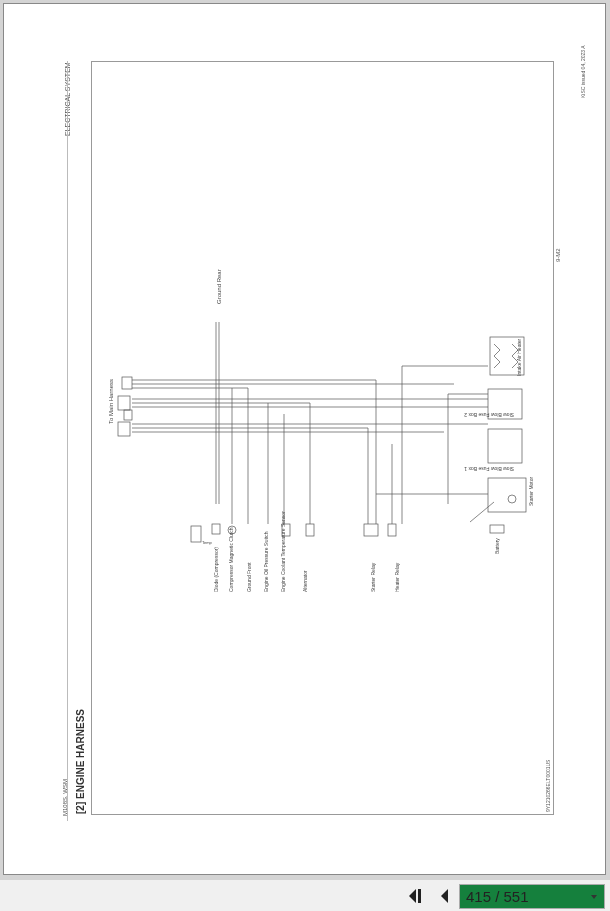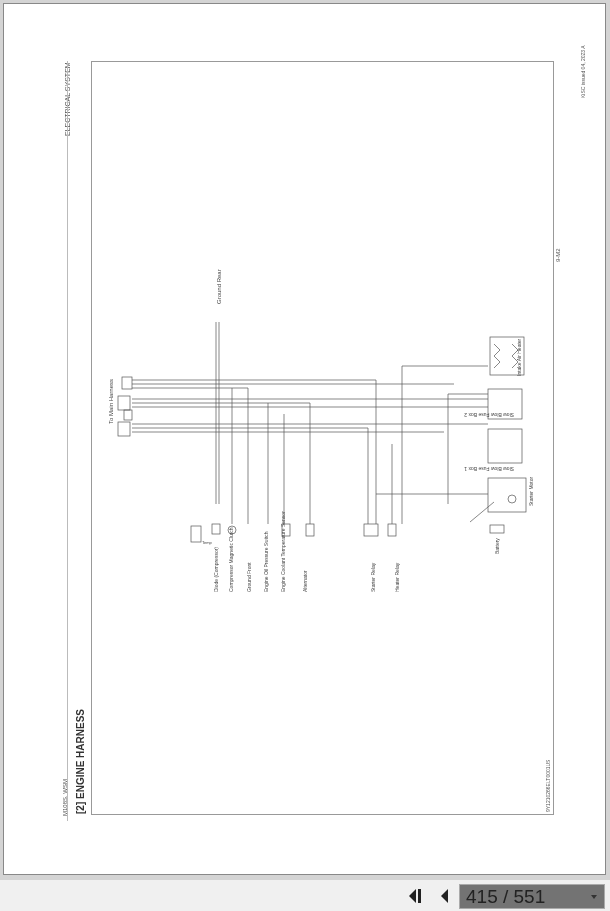--- a/index.html
+++ b/index.html
@@ -1,21 +1,21 @@
 <!DOCTYPE html>
 <html><head>
   <meta charset="utf-8">
   <style>
     html, body { margin:0; padding:0; }
     body { width:610px; height:911px; background:#d4d4d4; position:relative; overflow:hidden; font-family:"Liberation Sans", sans-serif; }
     .page { position:absolute; left:3px; top:3px; width:603px; height:872px; background:#ffffff; border:1px solid #888; box-sizing:border-box; }
     .toolbar { position:absolute; left:0; top:880px; width:610px; height:31px; background:#f0f0f0; }
     .rot { position:absolute; transform-origin:0 0; transform:rotate(-90deg); white-space:nowrap; color:#555; }
     .nav-btn { position:absolute; top:6px; width:20px; height:20px; cursor:pointer; }
-    .page-select { position:absolute; left:459px; top:884px; width:146px; height:25px; background:#737373; border:1px solid #aaa; box-sizing:border-box; font-size:19px; color:#222; padding-left:6px; line-height:24px; }
+    .page-select { position:absolute; left:459px; top:884px; width:146px; height:25px; background:#15803d; border:1px solid #aaa; box-sizing:border-box; font-size:15px; color:#222; padding-left:6px; line-height:24px; }
     .page-select .caret { position:absolute; right:7px; top:10px; width:0; height:0; border-left:3px solid transparent; border-right:3px solid transparent; border-top:4px solid #333; }
     .lbl { font-size:5px; color:#444; }
   </style>
 </head>
 <body>
 
 <div class="page">
 
   <div class="rot" style="left:60px;top:132px;font-size:7px;">ELECTRICAL SYSTEM</div>
   <div class="rot" style="left:576px;top:94px;font-size:5px;">KiSC issued 04, 2023 A</div>

